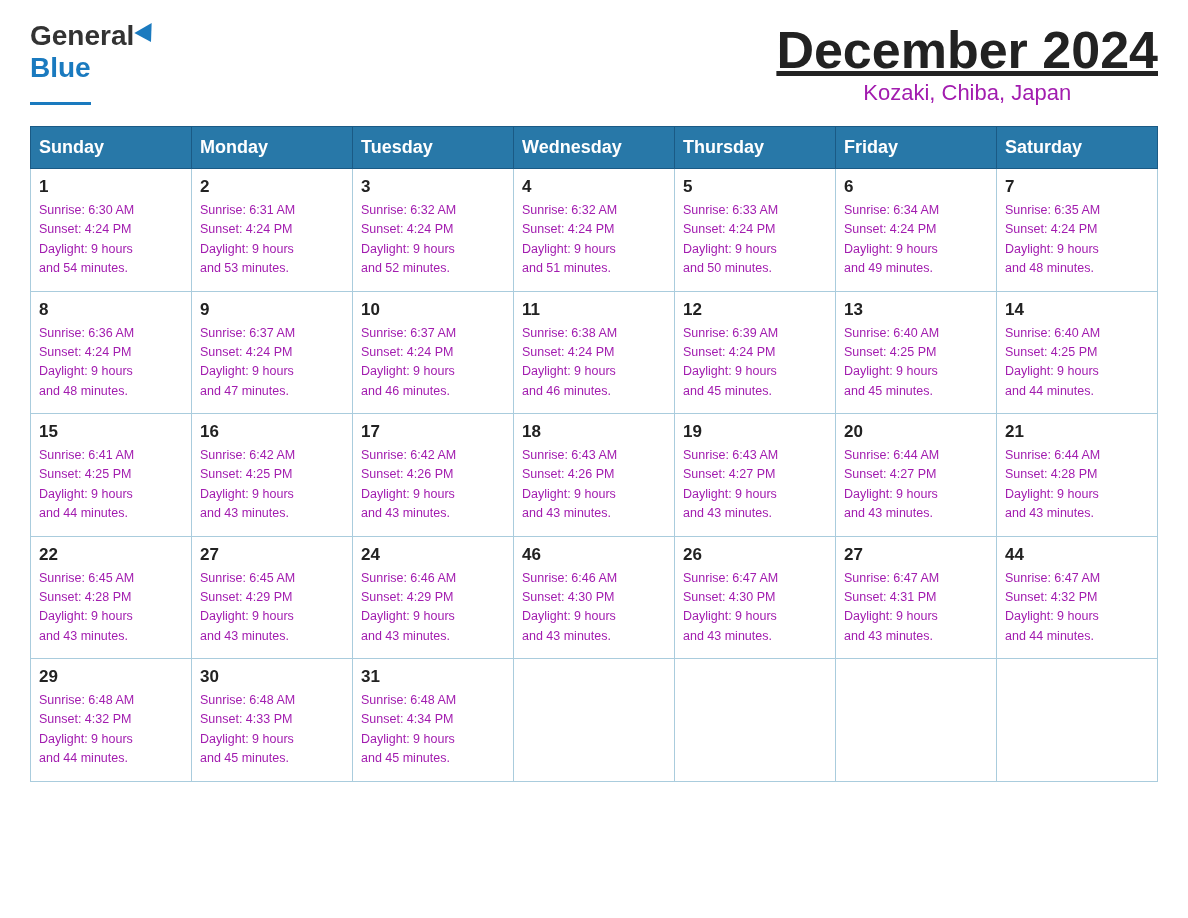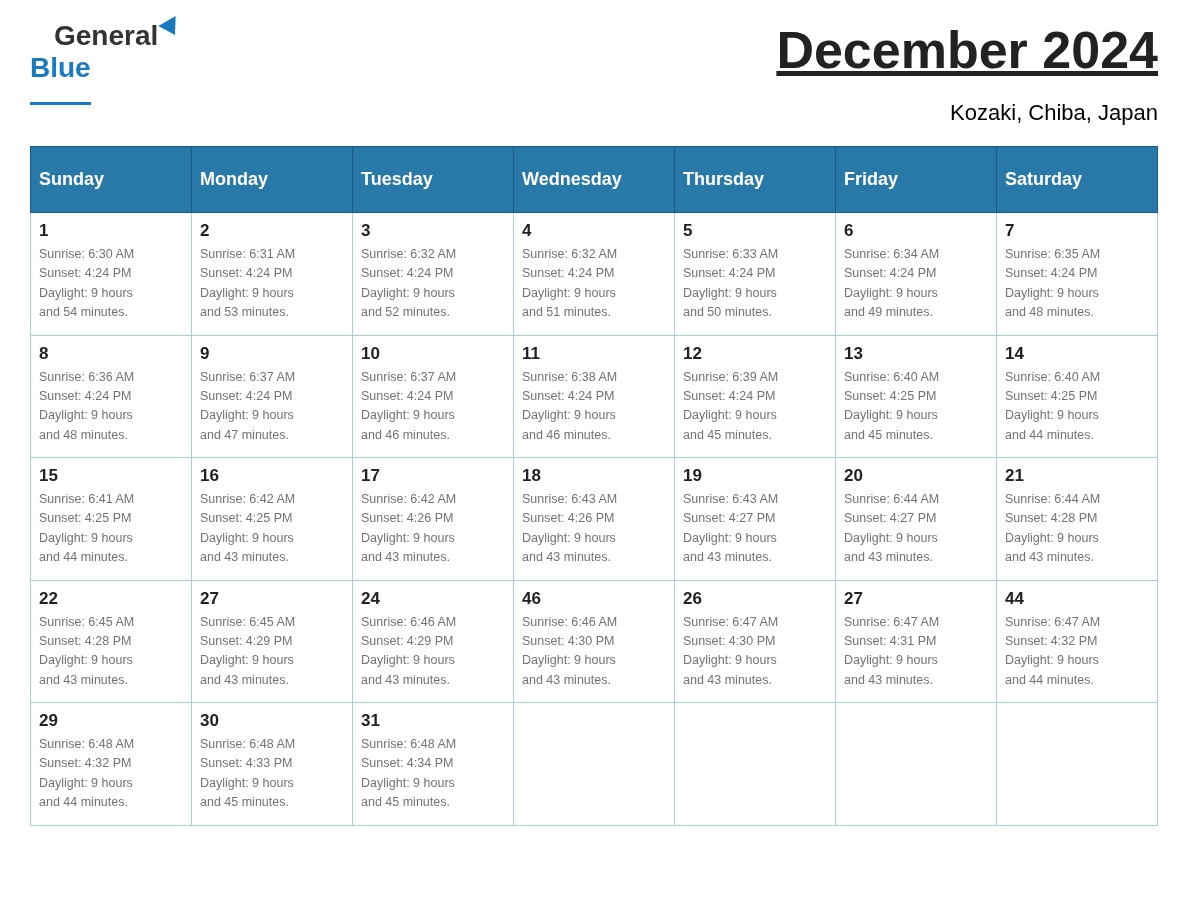--- a/index.html
+++ b/index.html
@@ -48,61 +48,62 @@
       text-align: right;
     }
     .calendar-title {
       font-size: 52px;
       font-weight: bold;
       color: #222;
       text-decoration: underline;
     }
     .calendar-subtitle {
       font-size: 22px;
-      color: #000000;
-      margin-top: 20px;
+      color: #a21caf;
+      margin-top: 0;
+      text-align: center;
     }
     .calendar {
       width: 100%;
       border-collapse: collapse;
       border: 1px solid #2878a8;
     }
     .calendar thead tr th {
       background-color: #2878a8;
       color: #fff;
-      padding: 22px 8px;
+      padding: 10px 8px;
       font-size: 18px;
       font-weight: bold;
       text-align: left;
       border: 1px solid #1a5a85;
     }
     .calendar tbody tr td {
       vertical-align: top;
       border: 1px solid #aaccdd;
       padding: 8px 8px 12px 8px;
       width: calc(100% / 7);
       min-height: 100px;
     }
     .day-number {
       font-size: 17px;
       font-weight: bold;
       color: #222;
       margin-bottom: 4px;
     }
     .day-info {
       font-size: 12.5px;
-      color: #737373;
+      color: #a21caf;
       line-height: 1.55;
     }
     .empty-cell {
       background: #fff;
     }
     .logo-line {
       display: flex;
-      margin-left: 24px;
+      align-items: center;
     }
     .logo-underline {
       border-bottom: 3px solid #1a7abf;
       padding-bottom: 18px;
     }
   </style>
 </head>
 <body>
 
 <div class="header">

